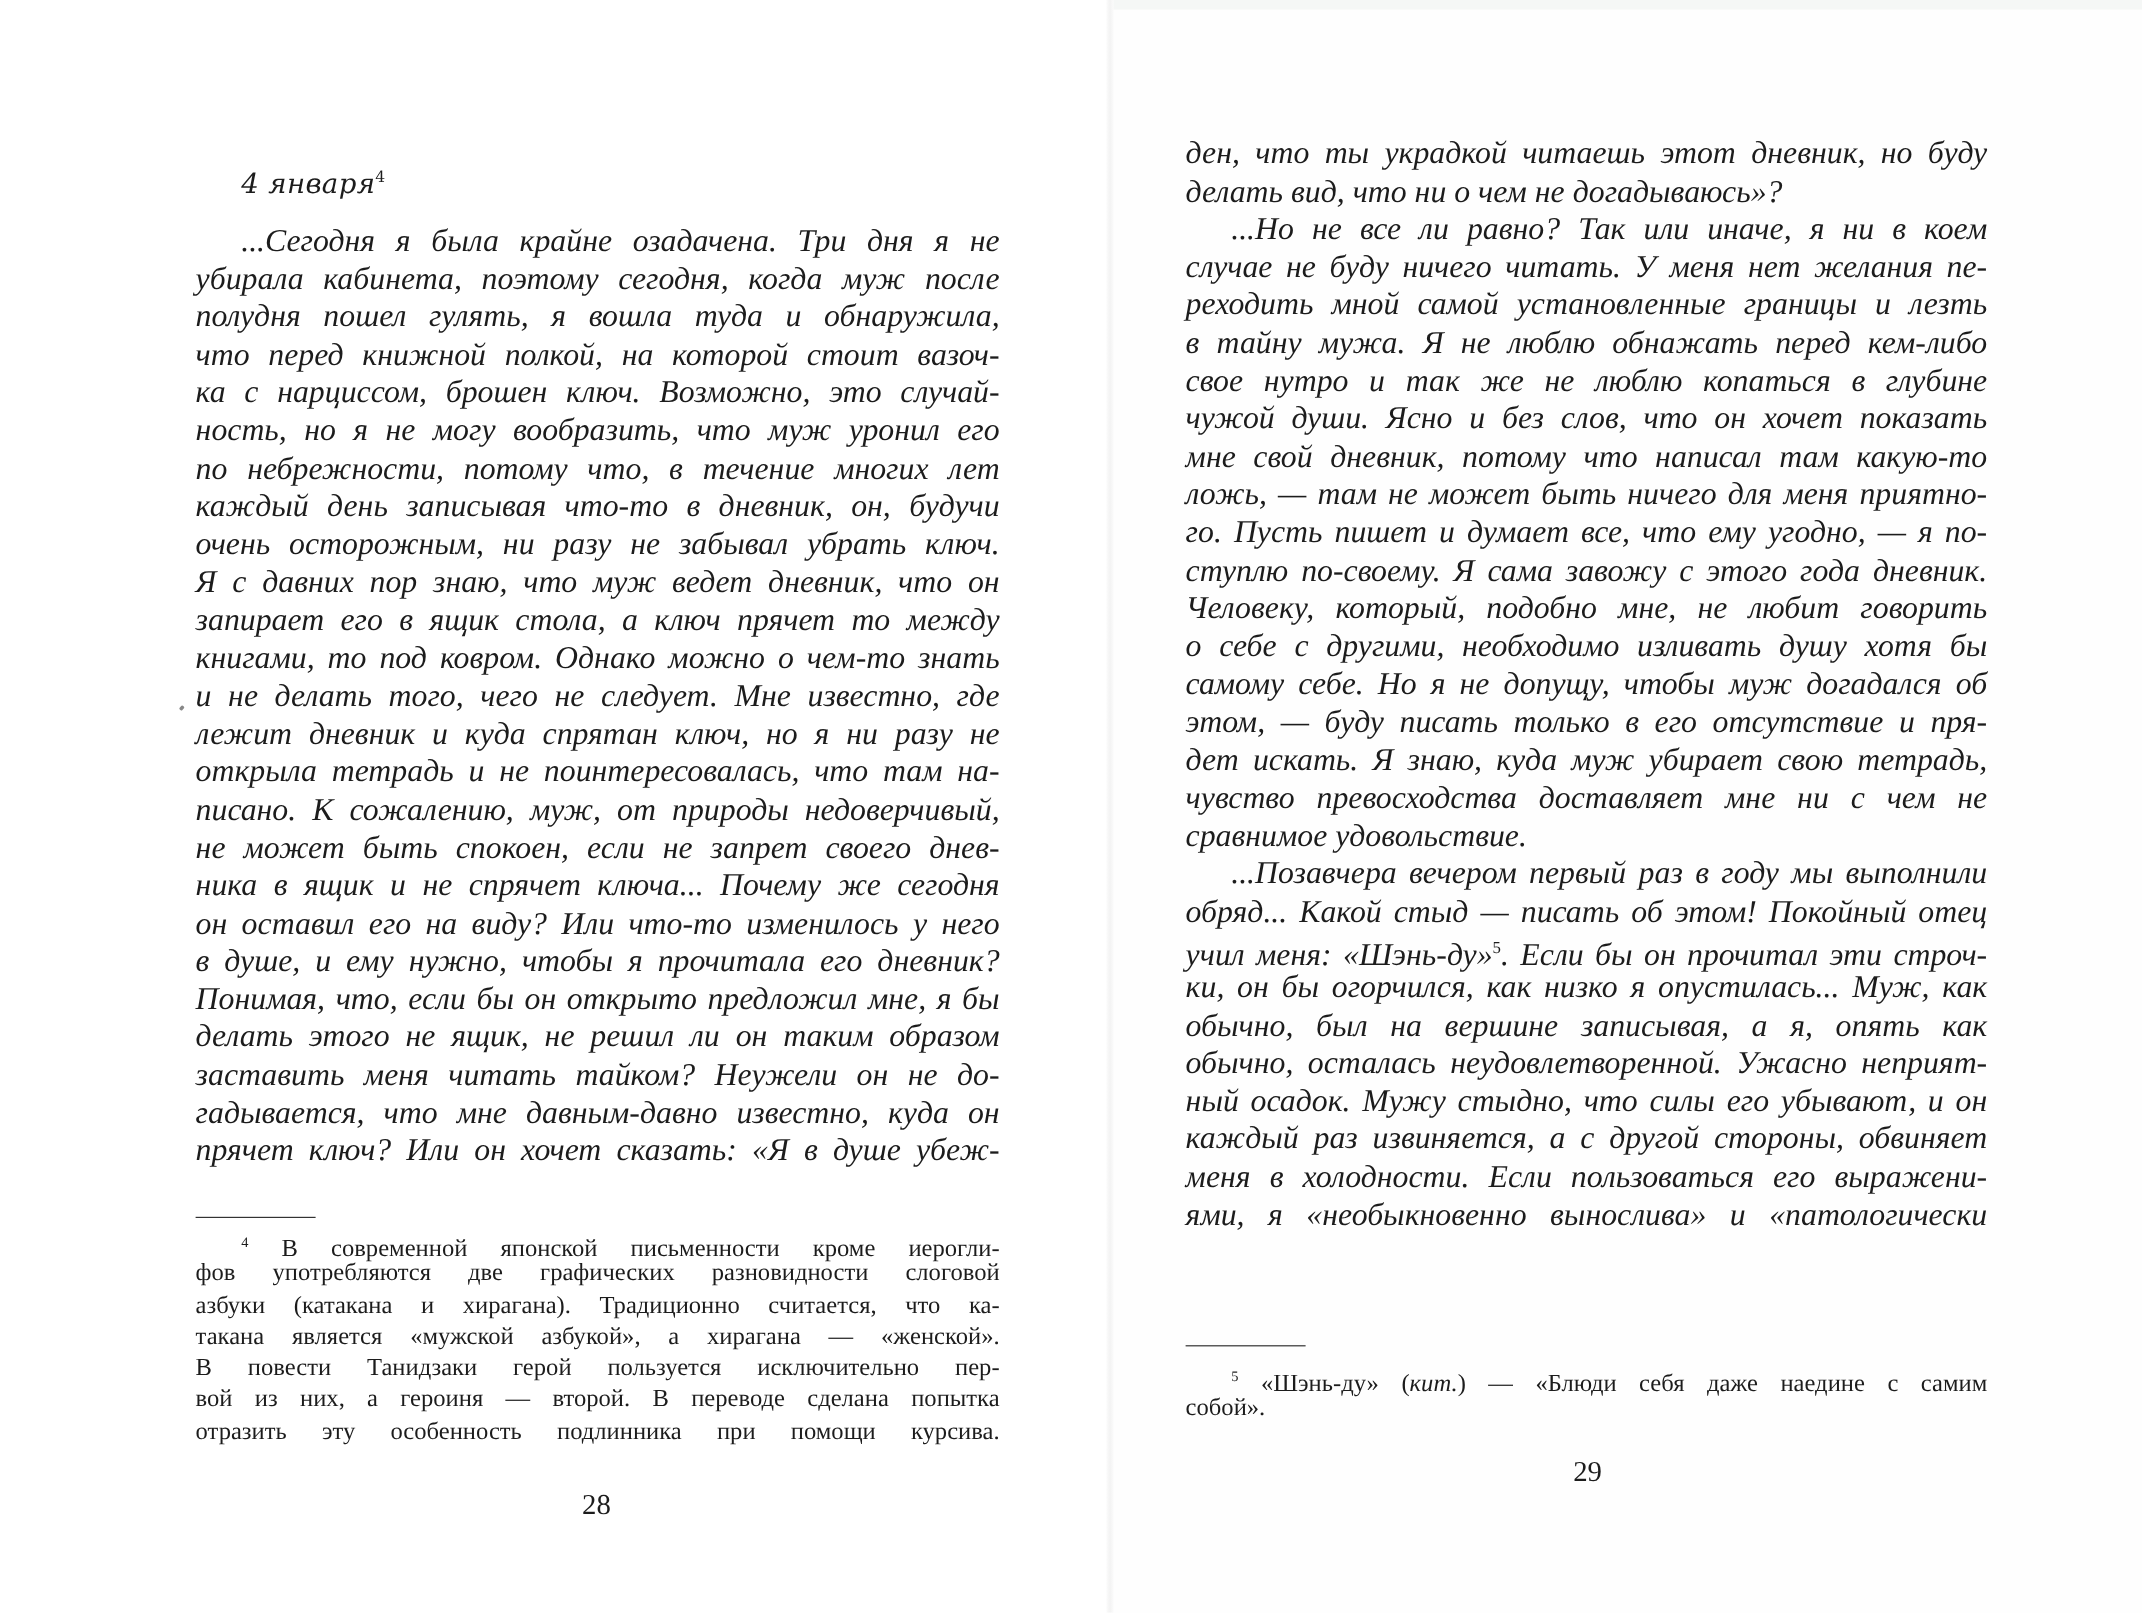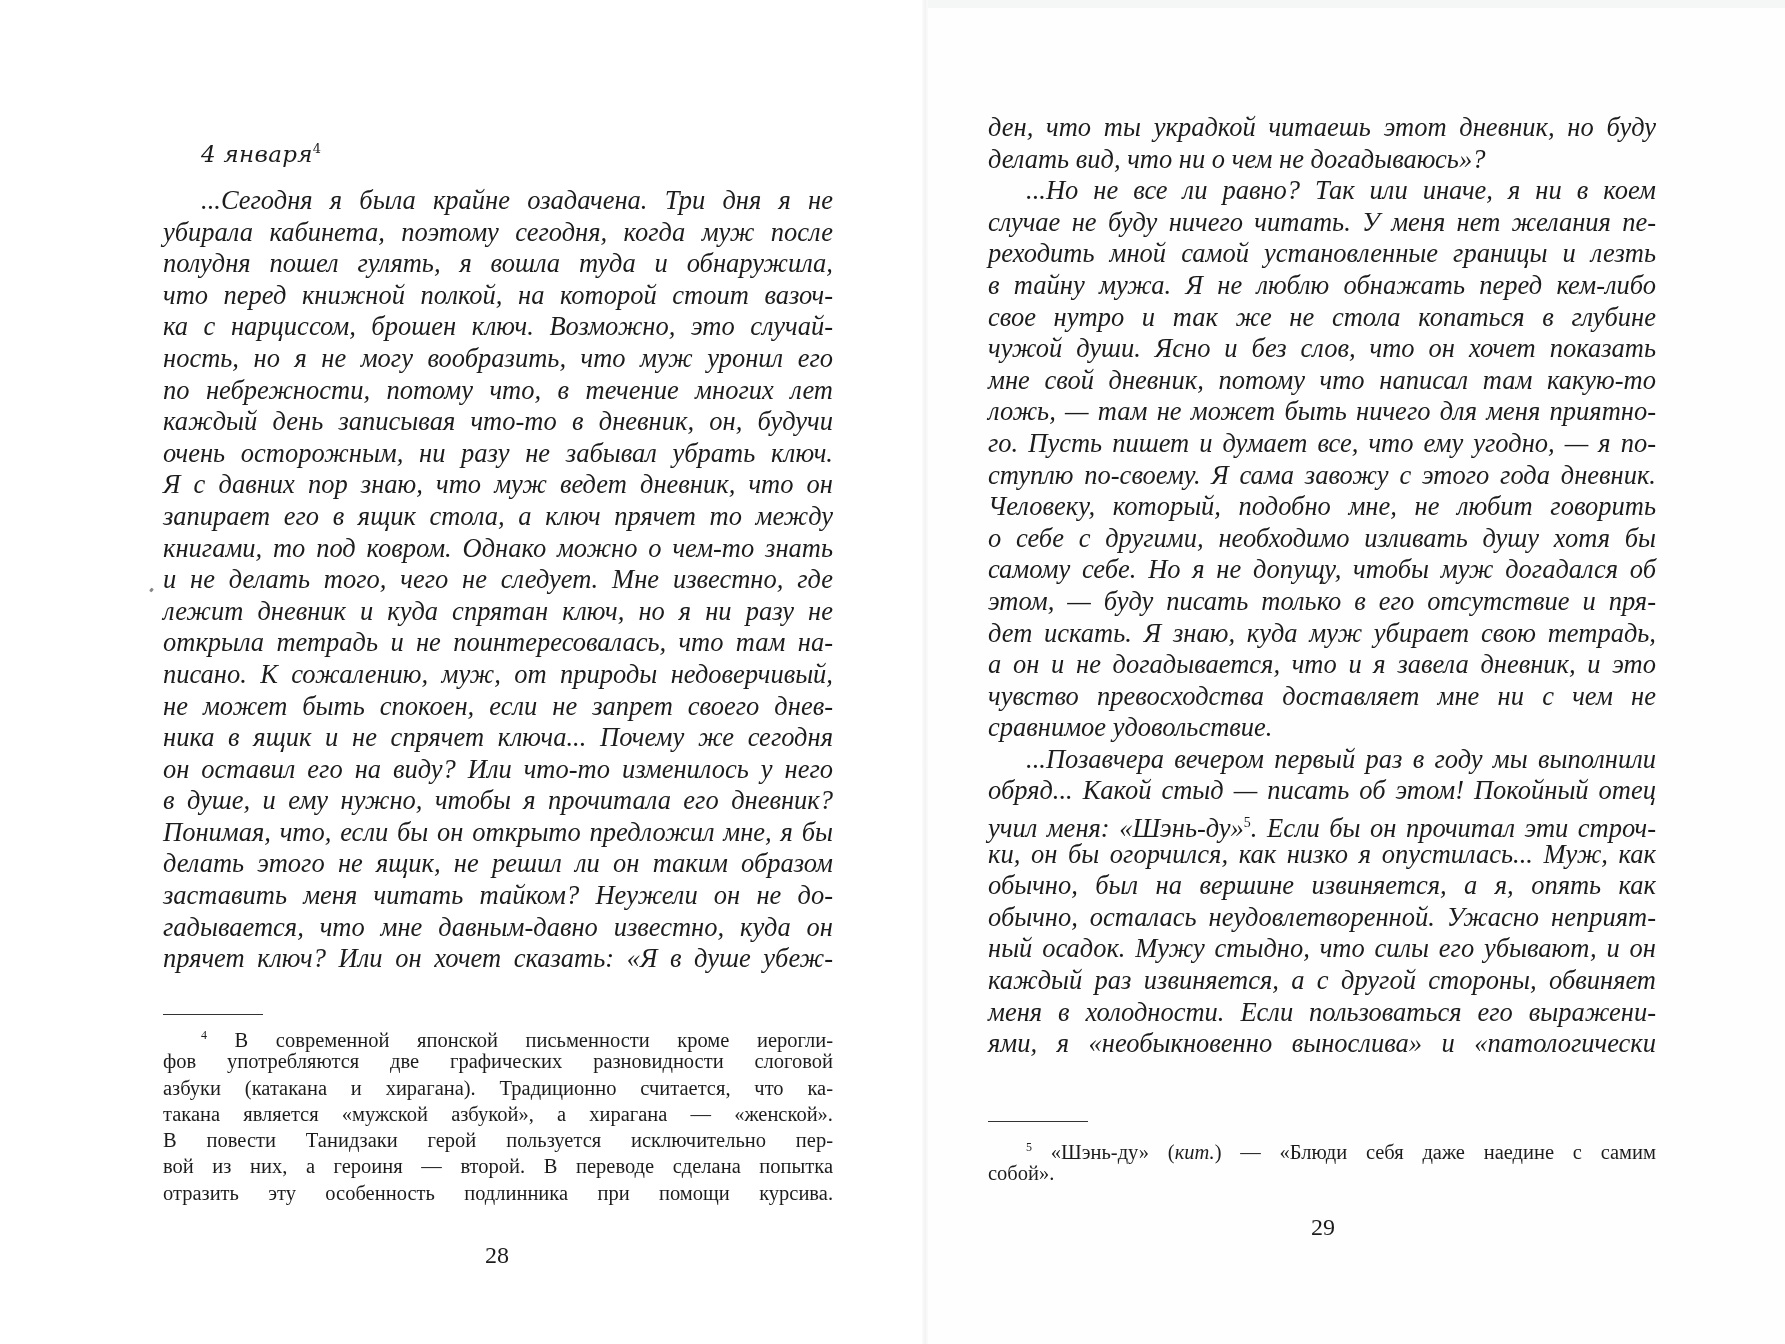--- a/index.html
+++ b/index.html
@@ -129,39 +129,38 @@
 </div>
 
 <div class="col right-col" style="top:0;height:1000px;">
   <div class="body-text" style="top:112px;">
     <span class="line">ден, что ты украдкой читаешь этот дневник, но буду</span>
     <span class="line last">делать вид, что ни о чем не догадываюсь»?</span>
     <span class="line indent">...Но не все ли равно? Так или иначе, я ни в коем</span>
     <span class="line">случае не буду ничего читать. У меня нет желания пе-</span>
     <span class="line">реходить мной самой установленные границы и лезть</span>
     <span class="line">в тайну мужа. Я не люблю обнажать перед кем-либо</span>
-    <span class="line">свое нутро и так же не стола копаться в глубине</span>
+    <span class="line">свое нутро и так же не люблю копаться в глубине</span>
     <span class="line">чужой души. Ясно и без слов, что он хочет показать</span>
     <span class="line">мне свой дневник, потому что написал там какую-то</span>
     <span class="line">ложь, — там не может быть ничего для меня приятно-</span>
     <span class="line">го. Пусть пишет и думает все, что ему угодно, — я по-</span>
     <span class="line">ступлю по-своему. Я сама завожу с этого года дневник.</span>
     <span class="line">Человеку, который, подобно мне, не любит говорить</span>
     <span class="line">о себе с другими, необходимо изливать душу хотя бы</span>
     <span class="line">самому себе. Но я не допущу, чтобы муж догадался об</span>
     <span class="line">этом, — буду писать только в его отсутствие и пря-</span>
     <span class="line">дет искать. Я знаю, куда муж убирает свою тетрадь,</span>
-    <span class="line">а он и не догадывается, что и я завела дневник, и это</span>
     <span class="line">чувство превосходства доставляет мне ни с чем не</span>
     <span class="line last">сравнимое удовольствие.</span>
     <span class="line indent">...Позавчера вечером первый раз в году мы выполнили</span>
     <span class="line">обряд... Какой стыд — писать об этом! Покойный отец</span>
     <span class="line"><span>учил меня: «Шэнь-ду»</span><sup>5</sup><span>. Если бы он прочитал эти строч-</span></span>
     <span class="line">ки, он бы огорчился, как низко я опустилась... Муж, как</span>
-    <span class="line">обычно, был на вершине извиняется, а я, опять как</span>
+    <span class="line">обычно, был на вершине записывая, а я, опять как</span>
     <span class="line">обычно, осталась неудовлетворенной. Ужасно неприят-</span>
     <span class="line">ный осадок. Мужу стыдно, что силы его убывают, и он</span>
     <span class="line">каждый раз извиняется, а с другой стороны, обвиняет</span>
     <span class="line">меня в холодности. Если пользоваться его выражени-</span>
     <span class="line">ями, я «необыкновенно вынослива» и «патологически</span>
   </div>
 
   <div class="footnote-rule" style="top:1121px;"></div>
   <div class="footnotes" style="top:1134px;">
     <span class="fn-line indent"><sup>5</sup> <span>«Шэнь-ду»</span> (<i>кит.</i>) <span>— «Блюди себя даже наедине с самим</span></span>

